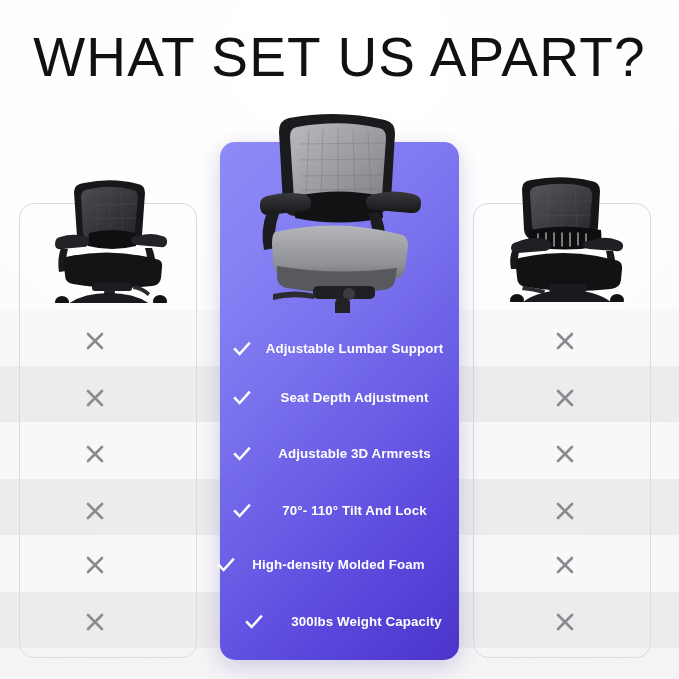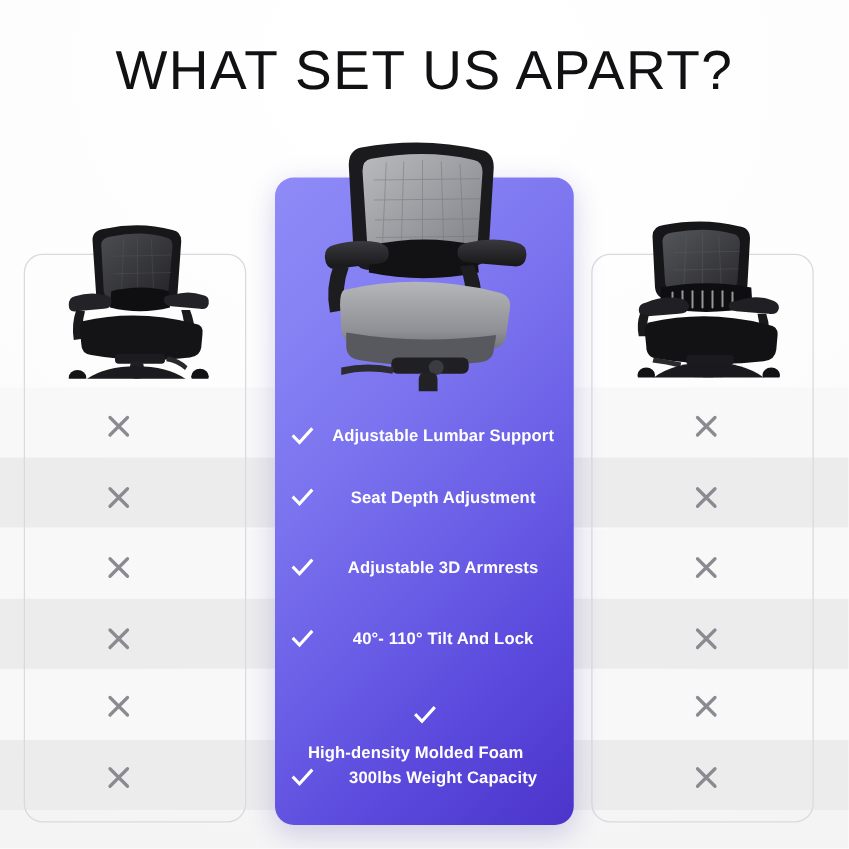--- a/index.html
+++ b/index.html
@@ -41,21 +41,21 @@
   .band.dark  { background: #ececed; }
 
   
   .title {
     position: absolute;
     left: 0;
     top: 31px;
     width: 679px;
     text-align: center;
     z-index: 6;
-    font-size: 44px;
+    font-size: 55px;
     line-height: 52px;
     font-weight: 300;
     letter-spacing: 1.2px;
     color: #111114;
     white-space: nowrap;
   }
 
   
   .side-panel {
     position: absolute;
@@ -338,43 +338,43 @@
         </svg></div>
       <div class="x-mark" style="left: 552px; top: 441px;"><svg width="26" height="26" viewBox="0 0 26 26">
           <path d="M6 6 L20 20 M20 6 L6 20" fill="none" stroke="#8a8a90" stroke-width="2.6" stroke-linecap="round"></path>
         </svg></div>
       <div class="feature-row" style="top: 496px; left: 220px; position: absolute;">
         <span class="check-wrap">
           <svg width="20" height="20" viewBox="0 0 20 20">
             <path d="M3 10.2 L7.6 15 L17 4.6" fill="none" stroke="#ffffff" stroke-width="2.5" stroke-linecap="square" stroke-linejoin="miter"></path>
           </svg>
         </span>
-        <span class="feature-label">40°- 110° Tilt And Lock</span>
+        <span class="feature-label">70°- 110° Tilt And Lock</span>
       </div>
       <div class="x-mark" style="left: 82px; top: 498px;"><svg width="26" height="26" viewBox="0 0 26 26">
           <path d="M6 6 L20 20 M20 6 L6 20" fill="none" stroke="#8a8a90" stroke-width="2.6" stroke-linecap="round"></path>
         </svg></div>
       <div class="x-mark" style="left: 552px; top: 498px;"><svg width="26" height="26" viewBox="0 0 26 26">
           <path d="M6 6 L20 20 M20 6 L6 20" fill="none" stroke="#8a8a90" stroke-width="2.6" stroke-linecap="round"></path>
         </svg></div>
-      <div class="feature-row" style="top: 550px; left: 220px; position: absolute; flex-direction: column;">
+      <div class="feature-row" style="top: 550px; left: 204px; position: absolute;">
         <span class="check-wrap">
           <svg width="20" height="20" viewBox="0 0 20 20">
             <path d="M3 10.2 L7.6 15 L17 4.6" fill="none" stroke="#ffffff" stroke-width="2.5" stroke-linecap="square" stroke-linejoin="miter"></path>
           </svg>
         </span>
         <span class="feature-label">High-density Molded Foam</span>
       </div>
       <div class="x-mark" style="left: 82px; top: 552px;"><svg width="26" height="26" viewBox="0 0 26 26">
           <path d="M6 6 L20 20 M20 6 L6 20" fill="none" stroke="#8a8a90" stroke-width="2.6" stroke-linecap="round"></path>
         </svg></div>
       <div class="x-mark" style="left: 552px; top: 552px;"><svg width="26" height="26" viewBox="0 0 26 26">
           <path d="M6 6 L20 20 M20 6 L6 20" fill="none" stroke="#8a8a90" stroke-width="2.6" stroke-linecap="round"></path>
         </svg></div>
-      <div class="feature-row" style="top: 607px; left: 220px; position: absolute;">
+      <div class="feature-row" style="top: 607px; left: 232px; position: absolute;">
         <span class="check-wrap">
           <svg width="20" height="20" viewBox="0 0 20 20">
             <path d="M3 10.2 L7.6 15 L17 4.6" fill="none" stroke="#ffffff" stroke-width="2.5" stroke-linecap="square" stroke-linejoin="miter"></path>
           </svg>
         </span>
         <span class="feature-label">300lbs Weight Capacity</span>
       </div>
       <div class="x-mark" style="left: 82px; top: 609px;"><svg width="26" height="26" viewBox="0 0 26 26">
           <path d="M6 6 L20 20 M20 6 L6 20" fill="none" stroke="#8a8a90" stroke-width="2.6" stroke-linecap="round"></path>
         </svg></div>

